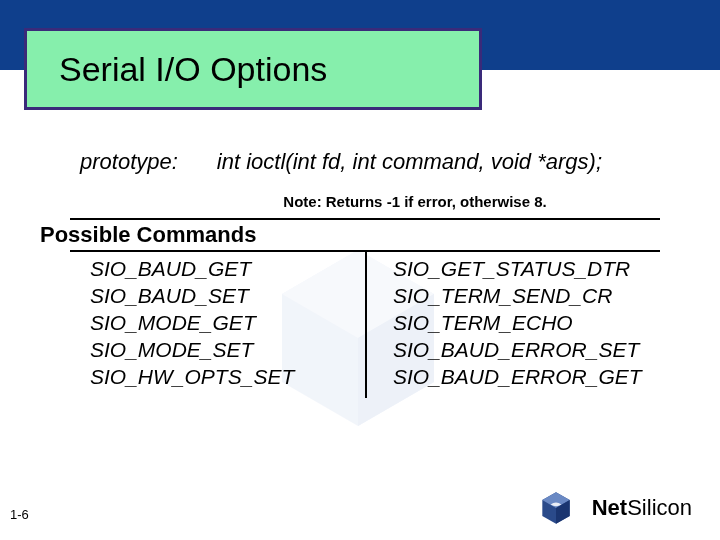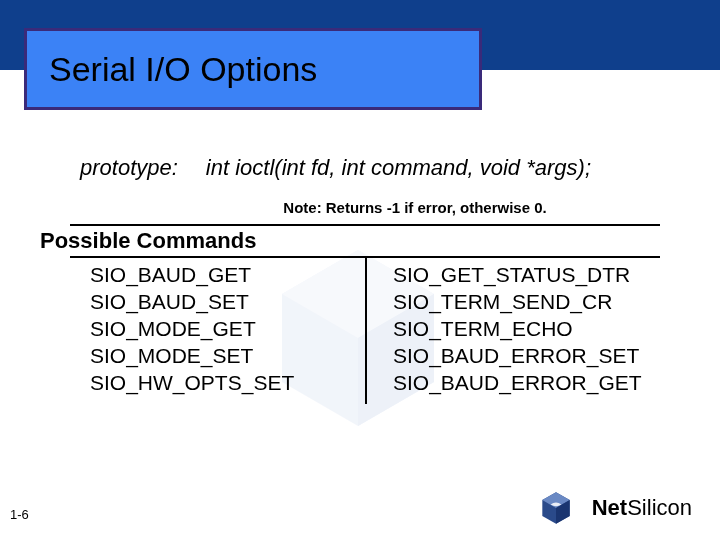--- a/index.html
+++ b/index.html
@@ -18,43 +18,43 @@
     position: absolute;
     top: 0;
     left: 0;
   }
   .title-box {
     position: absolute;
     top: 28px;
     left: 24px;
     width: 458px;
     height: 82px;
-    background: #3b82f6;
+    background: #86efac;
     border: 3px solid #3a2a7a;
     display: flex;
     align-items: center;
-    padding-left: 22px;
+    padding-left: 32px;
   }
   .title-box h1 {
     font-size: 34px;
     font-weight: normal;
     color: #000;
   }
   .content {
     position: absolute;
     top: 135px;
     left: 0;
     width: 100%;
     padding: 0 40px;
   }
   .proto-row {
-    margin-top: 20px;
+    margin-top: 14px;
     display: flex;
     align-items: baseline;
-    gap: 28px;
+    gap: 39px;
     padding-left: 40px;
   }
   .proto-label {
     font-style: italic;
     font-size: 22px;
   }
   .proto-sig {
     font-style: italic;
     font-size: 22px;
   }
@@ -88,20 +88,21 @@
     border-top: 2px solid #000;
     margin-left: 30px;
     margin-right: 20px;
     margin-top: 2px;
   }
   .cmd-table {
     display: flex;
     margin-left: 30px;
     margin-right: 20px;
     position: relative;
+    font-style: italic;
   }
   .cmd-col {
     width: 50%;
     padding: 4px 10px 8px 20px;
     font-size: 21px;
     line-height: 1.28;
   }
   .cmd-col.right {
     padding-left: 28px;
   }
@@ -163,21 +164,21 @@
 </svg>
 
 <div class="content">
 
   <div class="proto-row">
     <span class="proto-label">prototype:</span>
     <span class="proto-sig">int ioctl(int fd, int command, void *args);</span>
   </div>
 
 
-  <div class="note">Note:  Returns -1 if error, otherwise 0.</div>
+  <div class="note">Note:  Returns -1 if error, otherwise 8.</div>
 
   <hr class="hr-top">
   <div class="commands-header">Possible Commands</div>
   <hr class="hr-mid">
 
   <div class="cmd-table">
     <div class="cmd-col">
       <div>SIO_BAUD_GET</div>
       <div>SIO_BAUD_SET</div>
       <div>SIO_MODE_GET</div>

